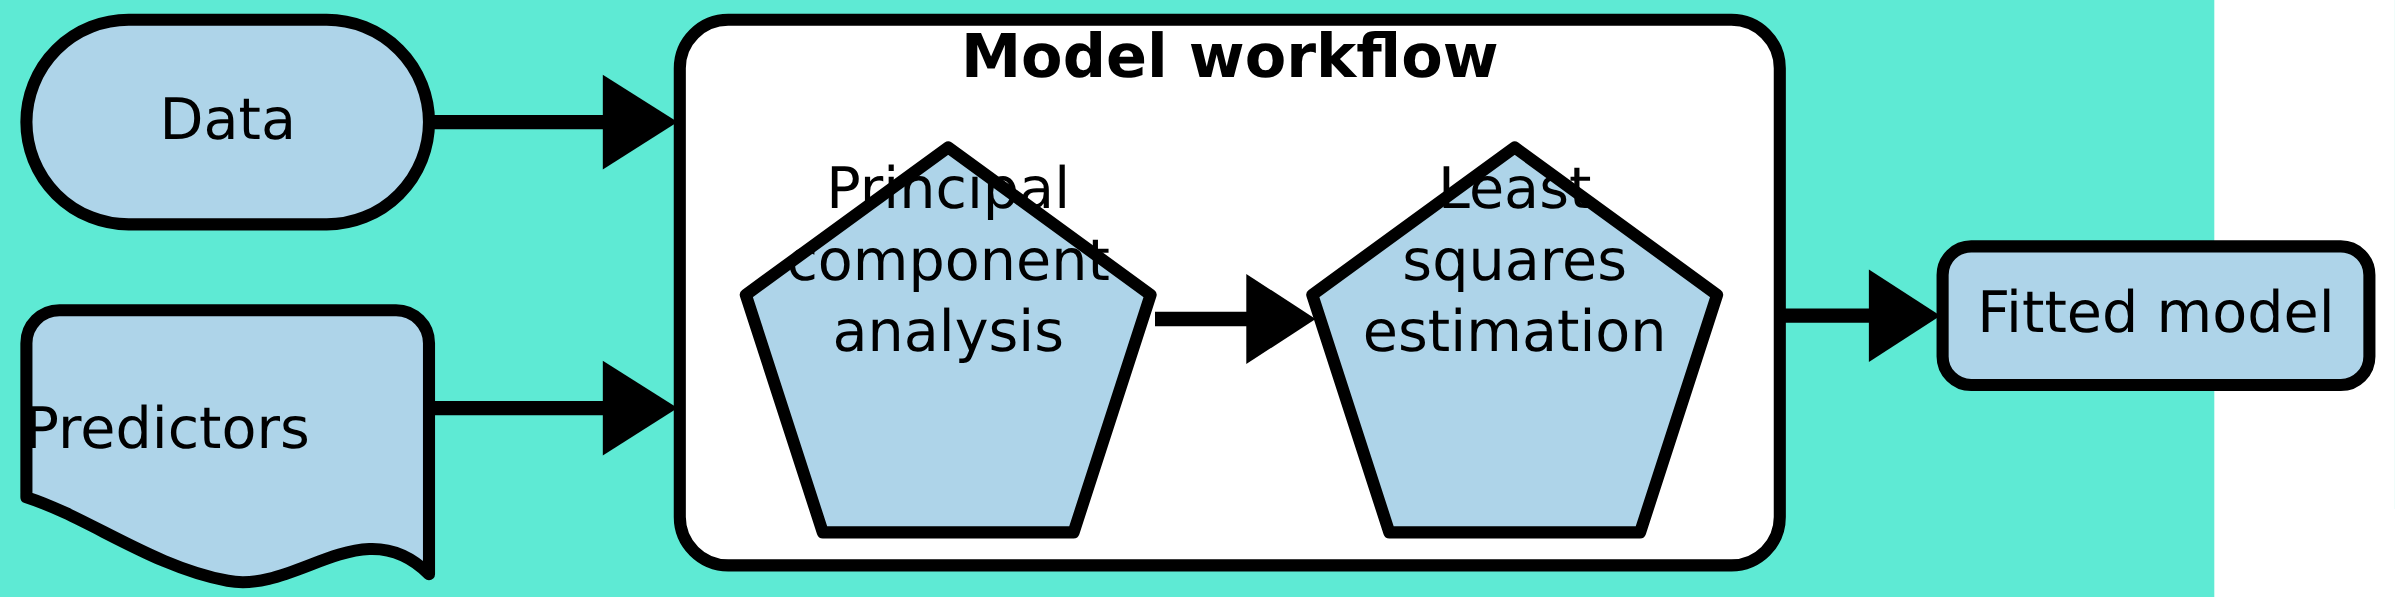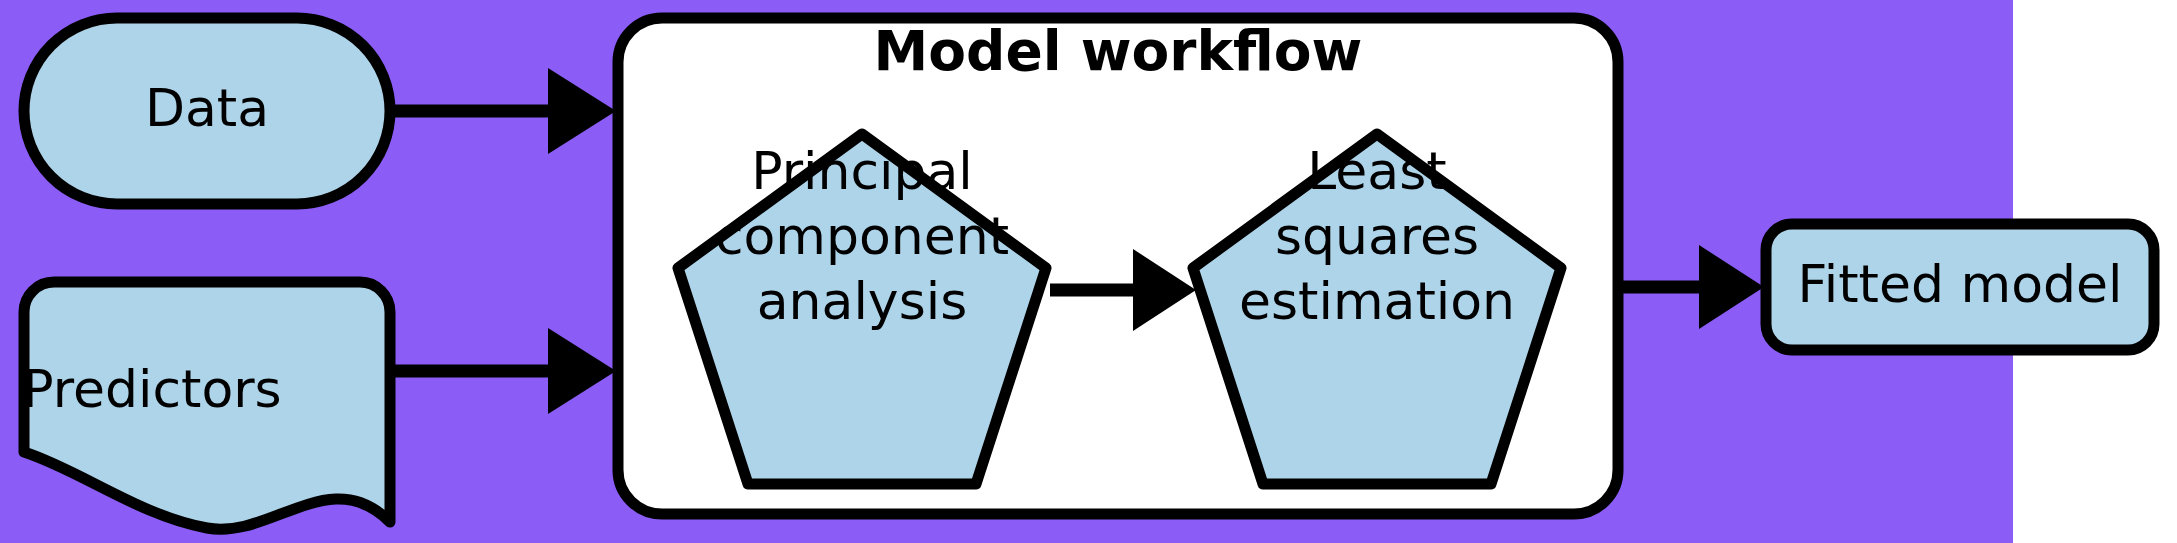--- a/index.html
+++ b/index.html
@@ -10,21 +10,21 @@
   body {
     width: 2177px;
     height: 543px;
     overflow: hidden;
     font-family: "DejaVu Sans", sans-serif;
   }
   #diagram-root {
     position: relative;
     width: 2013px;
     height: 543px;
-    background: #8b5cf6;
+    background: #5eead4;
   }
   svg.diagram {
     display: block;
     width: 2177px;
     height: 543px;
   }
   .shape-fill {
     fill: #aed4e9;
     stroke: #000000;
     stroke-width: 11;

